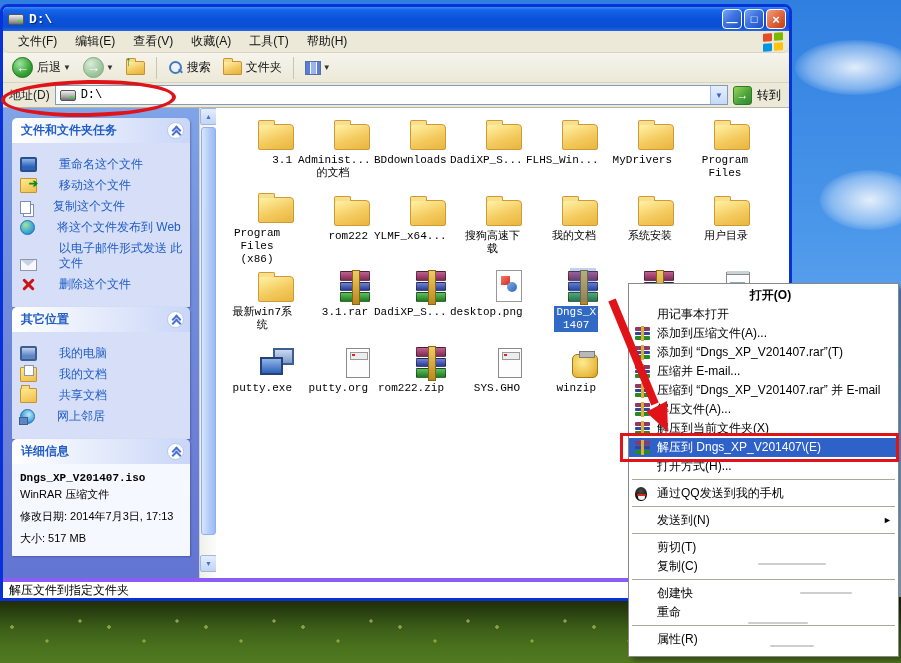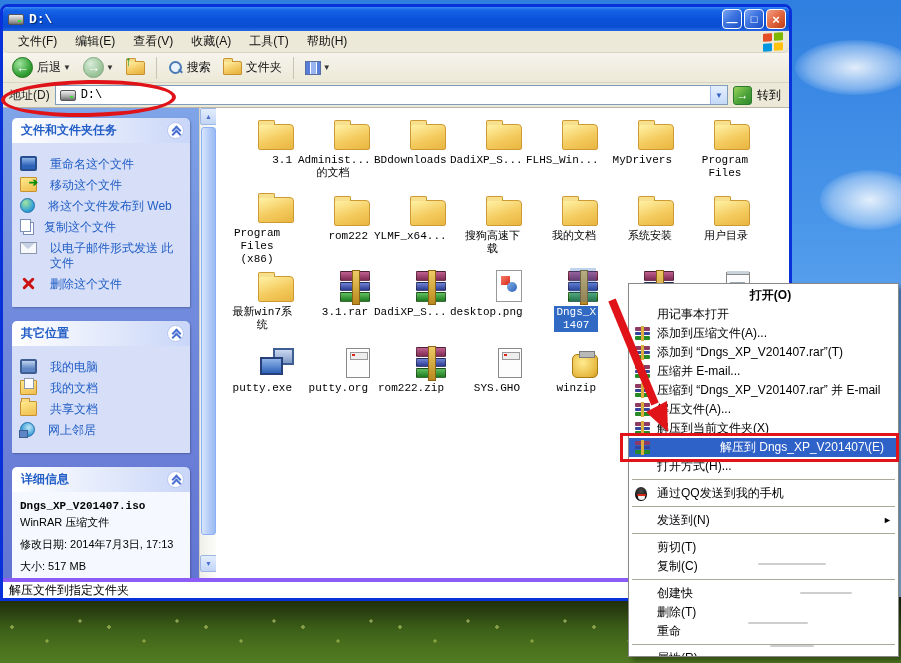--- a/index.html
+++ b/index.html
@@ -60,29 +60,29 @@
   .addr-field{flex:1;height:20px;background:#fff;border:1px solid #7F9DB9;display:flex;align-items:center;padding-left:4px;gap:5px;position:relative;}
   .addr-value{font-family:"Liberation Mono",monospace;font-size:12px;color:#000;flex:1;}
   .addr-drop{width:17px;height:18px;background:linear-gradient(180deg,#E5EFFC,#C4D9F8);border-left:1px solid #9DB9EB;display:flex;align-items:center;justify-content:center;color:#3A62C4;font-size:8px;cursor:pointer;}
   .go-btn{width:19px;height:19px;border-radius:3px;border:1px solid #2C7A2C;flex:none;cursor:pointer;
     background:linear-gradient(135deg,#9BD35B,#4DA43A 55%,#2F8A2F);display:flex;align-items:center;justify-content:center;color:#fff;font-weight:bold;font-size:12px;}
   .go-label{flex:none;padding-right:4px;}
   
   .content{display:flex;height:470px;}
   .taskpane{width:196px;flex:none;padding:10px 9px 0 9px;overflow:hidden;
     background:linear-gradient(180deg,#7FA4E8 0%,#7490DF 30%,#6B80D8 70%,#6375D3 100%);}
-  .tp-box{margin-bottom:14px;border-radius:5px 5px 1px 1px;overflow:hidden;box-shadow:1px 1px 2px rgba(0,0,30,.25);}
+  .tp-box{border-radius:5px 5px 1px 1px;overflow:hidden;box-shadow:1px 1px 2px rgba(0,0,30,.25);}
   .tp-head{height:25px;background:linear-gradient(90deg,#FFFFFF 0%,#C9D6F8 100%);display:flex;align-items:center;justify-content:space-between;
     padding:0 6px 0 9px;color:#215DC6;font-weight:bold;font-size:12px;cursor:pointer;}
   .chev{width:17px;height:17px;border-radius:50%;background:#fff;border:1px solid #B5C4EE;position:relative;flex:none;}
   .chev:before,.chev:after{content:"";position:absolute;left:5px;width:5px;height:5px;border-top:2px solid #4A6FD2;border-left:2px solid #4A6FD2;transform:rotate(45deg);}
   .chev:before{top:4px;} .chev:after{top:8px;}
   .tp-body{background:#D6DFF7;padding:8px 5px 10px 8px;}
   .tp-body.details-body{background:#F5F8FE;}
-  .tp-item{display:flex;gap:13px;margin:5px 0;color:#215DC6;font-size:12px;line-height:15px;cursor:pointer;align-items:flex-start;}
+  .tp-item{display:flex;gap:22px;margin:5px 0;color:#215DC6;font-size:12px;line-height:15px;cursor:pointer;align-items:flex-end;}
   .tp-item .tp-label{padding-top:1px;}
   
   .si{width:17px;height:15px;flex:none;position:relative;}
   .si-rename{background:linear-gradient(180deg,#8FB4E8,#2E62B8 70%);border:2px solid #274E8F;border-radius:2px;}
   .si-move{background:linear-gradient(160deg,#FFE98C,#EFBE4E);border:1px solid #C8912F;border-radius:1px;}
   .si-move:after{content:"➔";position:absolute;right:-2px;top:-3px;color:#0B8A0B;font-size:11px;font-weight:bold;}
   .si-copy{background:#fff;border:1px solid #7A8FB5;box-shadow:3px 3px 0 -1px #fff,3px 3px 0 0 #7A8FB5;width:11px;height:13px;}
   .si-publish{border-radius:50%;width:15px;background:radial-gradient(circle at 35% 30%,#9FE49F,#2E9ED6 70%,#1B6FAE);border:1px solid #1B6FAE;}
   .si-email{background:#F6F8FC;border:1px solid #8B97AC;height:12px;margin-top:2px;}
   .si-email:before{content:"";position:absolute;left:0;top:0;border-left:7px solid transparent;border-right:7px solid transparent;border-top:6px solid #C6D2E4;}
@@ -140,21 +140,21 @@
   .fi-doc:after{content:"";position:absolute;left:5px;top:5px;width:3px;height:2px;background:#D8291B;}
   .fi-winzip{width:26px;height:24px;border-radius:5px;background:radial-gradient(circle at 40% 35%,#FFEB90,#E8BB42 70%,#CE9A1F);border:1px solid #A87C14;position:relative;}
   .fi-winzip:before{content:"";position:absolute;left:6px;top:-4px;width:14px;height:5px;background:#B9B9B9;border:1px solid #7C7C7C;}
   
   .statusbar{height:20px;background:#fff;border-top:4px solid #8b5cf6;display:flex;align-items:center;padding:0 6px;font-size:12px;color:#000;}
   
   .ctxmenu{position:absolute;left:628px;top:283px;width:271px;height:374px;background:#fff;border:1px solid #898989;
     box-shadow:4px 4px 5px rgba(0,0,0,.35);z-index:20;padding:2px 0;font-size:12px;overflow:hidden;}
   .cm-item{position:relative;height:19px;line-height:19px;padding-left:28px;padding-right:14px;white-space:nowrap;color:#000;cursor:pointer;}
   .cm-item.bold{font-weight:bold;text-align:center;}
-  .cm-item.hl{background:#2F62C8;color:#fff;text-align:right;}
+  .cm-item.hl{background:#2F62C8;color:#fff;}
   .cm-sep{height:1px;background:#ACA899;margin:3px 3px 4px 3px;}
   .cmi{position:absolute;left:6px;top:3px;width:15px;height:13px;}
   .cmi-rar{display:flex;flex-direction:column;gap:1px;}
   .cmi-rar b{display:block;flex:1;border-radius:1px;}
   .cmi-rar .b1{background:#8E3A62;} .cmi-rar .b2{background:#34439B;} .cmi-rar .b3{background:#268A26;}
   .cmi-rar:after{content:"";position:absolute;left:6px;top:-1px;width:3px;height:15px;background:#D9AE3F;}
   .cmi-qq{width:12px;height:14px;background:radial-gradient(circle at 50% 30%,#4A4A4A,#0E0E0E 70%);border-radius:50% 50% 46% 46%;}
   .cmi-qq:before{content:"";position:absolute;left:3px;bottom:1px;width:7px;height:6px;background:#F4F4F4;border-radius:50%;}
   .cmi-qq:after{content:"";position:absolute;left:2px;top:7px;width:9px;height:2px;background:#D8291B;border-radius:2px;}
   .cm-sub{position:absolute;right:6px;top:0;font-size:9px;color:#000;}
@@ -259,26 +259,26 @@
         <div class="tp-body" id="tasks-list">
             <div class="tp-item">
               <span class="si si-rename"></span>
               <span class="tp-label">重命名这个文件</span>
             </div>
             <div class="tp-item">
               <span class="si si-move"></span>
               <span class="tp-label">移动这个文件</span>
             </div>
             <div class="tp-item">
+              <span class="si si-copy"></span>
+              <span class="tp-label">复制这个文件</span>
+            </div>
+            <div class="tp-item">
               <span class="si si-publish"></span>
               <span class="tp-label">将这个文件发布到 Web</span>
-            </div>
-            <div class="tp-item">
-              <span class="si si-copy"></span>
-              <span class="tp-label">复制这个文件</span>
             </div>
             <div class="tp-item">
               <span class="si si-email"></span>
               <span class="tp-label">以电子邮件形式发送 此文件</span>
             </div>
             <div class="tp-item">
               <span class="si si-delete"></span>
               <span class="tp-label">删除这个文件</span>
             </div>
           </div>
@@ -579,21 +579,20 @@
     <div class="cm-item"><span class="cm-label">打开方式(H)...</span></div>
     <div class="cm-sep"></div>
     <div class="cm-item"><span class="cmi cmi-qq"></span><span class="cm-label">通过QQ发送到我的手机</span></div>
     <div class="cm-sep"></div>
     <div class="cm-item"><span class="cm-label">发送到(N)</span><span class="cm-sub">►</span></div>
     <div class="cm-sep"></div>
     <div class="cm-item"><span class="cm-label">剪切(T)</span></div>
     <div class="cm-item"><span class="cm-label">复制(C)</span></div>
     <div class="cm-sep"></div>
     <div class="cm-item"><span class="cm-label">创建快</span></div>
-    <div class="cm-item"><span class="cm-label">删除(T)</span></div>
     <div class="cm-item"><span class="cm-label">重命</span></div>
     <div class="cm-sep"></div>
     <div class="cm-item"><span class="cm-label">属性(R)</span></div>
   </div>
 
 <div class="smudge" style="left:758px;top:563px;width:68px;"></div>
 <div class="smudge" style="left:800px;top:592px;width:52px;"></div>
 <div class="smudge" style="left:748px;top:622px;width:60px;"></div>
 <div class="smudge" style="left:770px;top:645px;width:44px;"></div>
 

